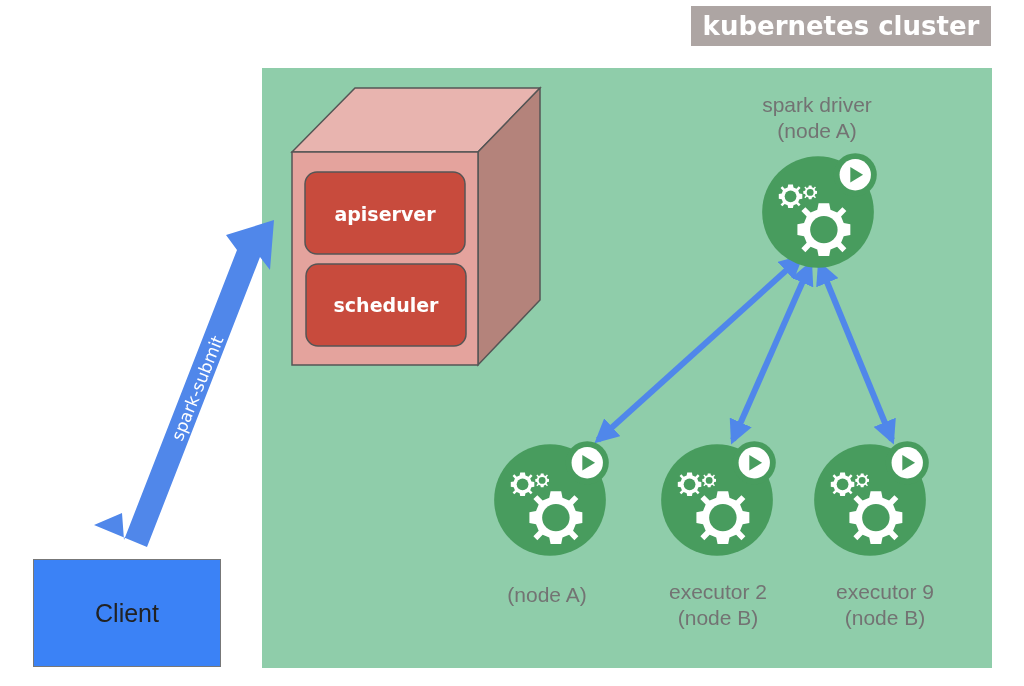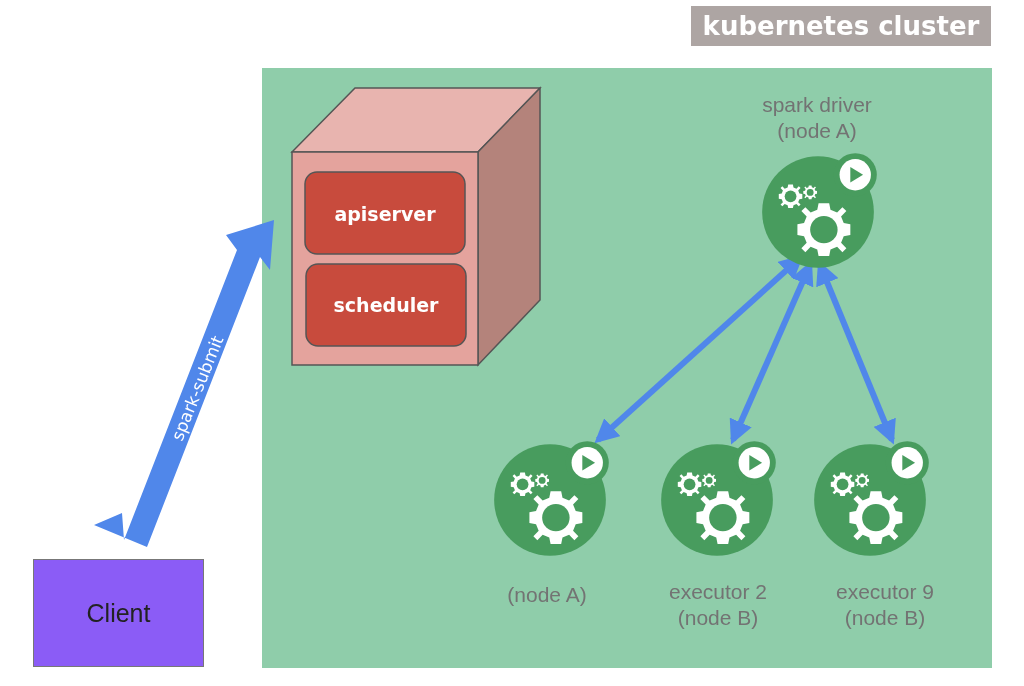--- a/index.html
+++ b/index.html
@@ -1,20 +1,20 @@
 <!DOCTYPE html>
 <html><head>
 <meta charset="utf-8">
 <style>
   html,body{margin:0;padding:0;background:#fff;}
   body{width:1024px;height:686px;position:relative;overflow:hidden;font-family:"Liberation Sans",sans-serif;}
   .badge{position:absolute;left:691px;top:6px;width:300px;height:40px;background:#ada5a3;color:#fff;
     font-family:"DejaVu Sans",sans-serif;font-weight:bold;font-size:26px;display:flex;align-items:center;justify-content:center;}
   .cluster{position:absolute;left:262px;top:68px;width:730px;height:600px;background:#8fcdaa;}
-  .client{position:absolute;left:33px;top:559px;width:171px;height:108px;border:1.5px solid #777;background:#8b5cf6;
+  .client{position:absolute;left:33px;top:559px;width:188px;height:108px;border:1.5px solid #777;background:#3b82f6;
     display:flex;align-items:center;justify-content:center;font-size:25px;color:#222;box-sizing:border-box;}
   svg.main{position:absolute;left:0;top:0;}
   .lbl{position:absolute;font-size:21px;color:#737373;text-align:center;line-height:26px;width:180px;}
 </style>
 </head>
 <body>
 
 <div class="badge">kubernetes cluster</div>
 <div class="cluster"></div>
 <div class="client">

